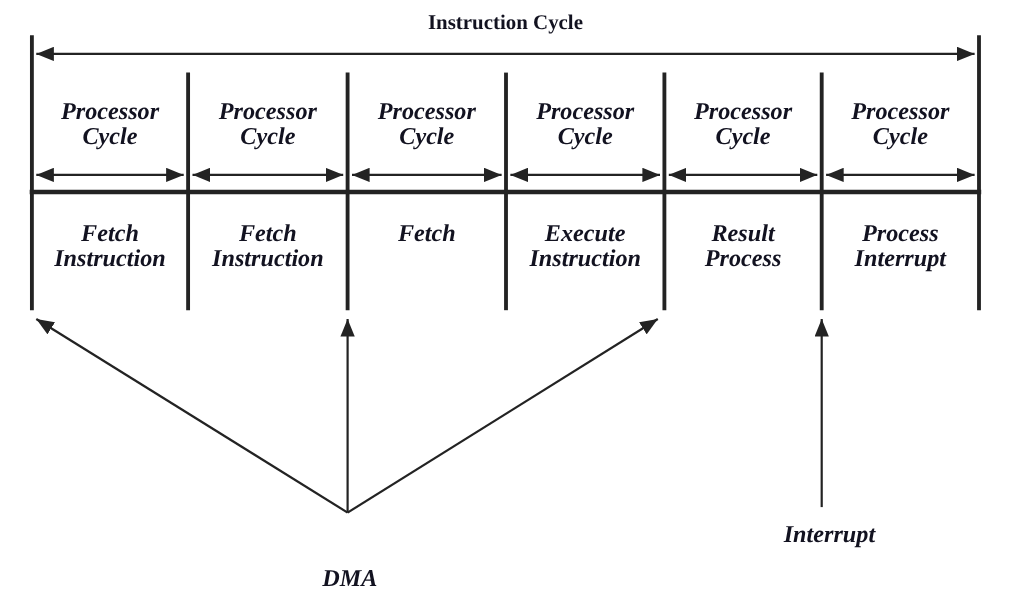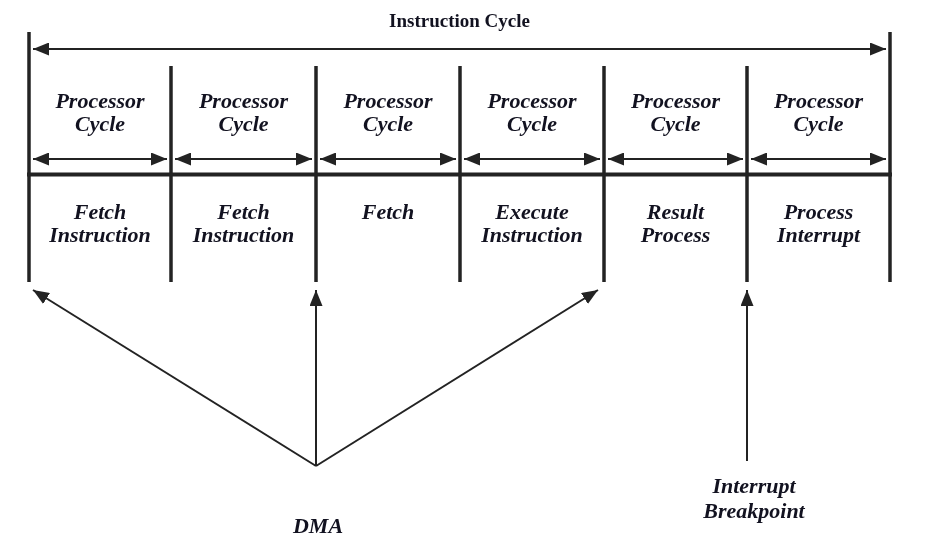--- a/index.html
+++ b/index.html
@@ -134,16 +134,15 @@
   <div class="lbl stage-row c5">
     <span>Process</span>
     <span>Interrupt</span>
   </div>
 
   <div class="lbl callout dma-pos">
     <span>DMA</span>
   </div>
   <div class="lbl callout int-pos">
     <span>Interrupt</span>
-    <span>Breakpoint</span>
   </div>
 
 </div>
 
 </body></html>

